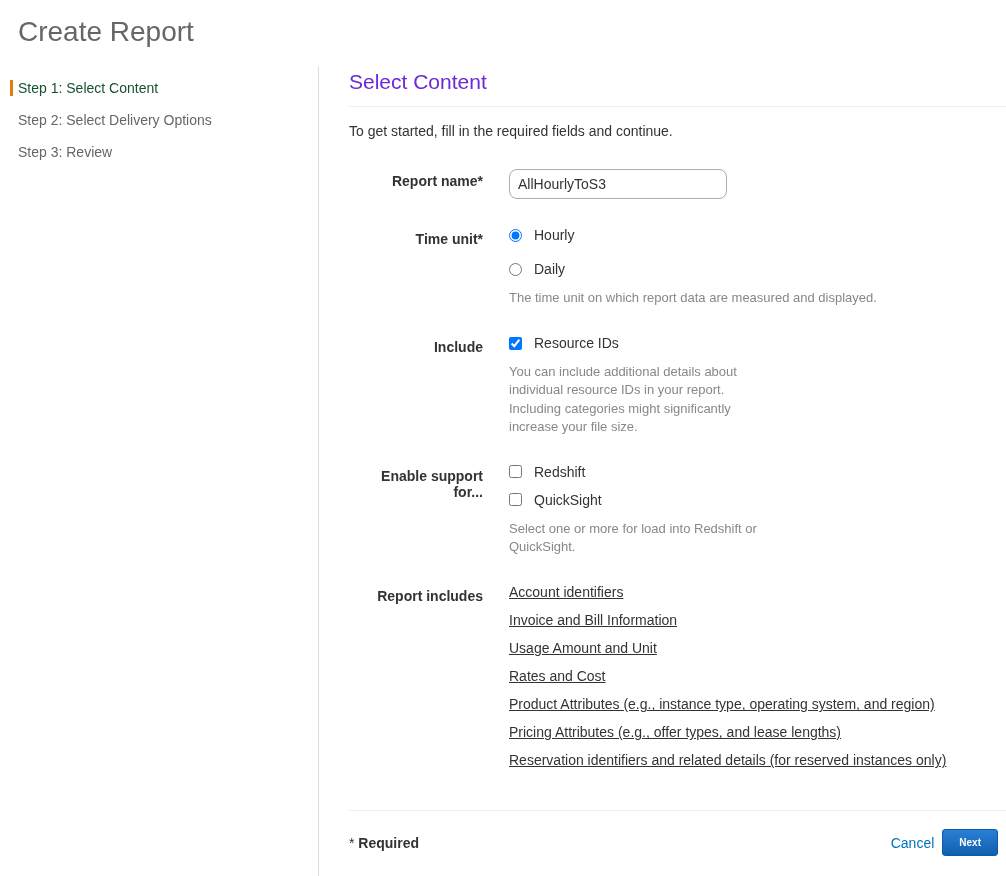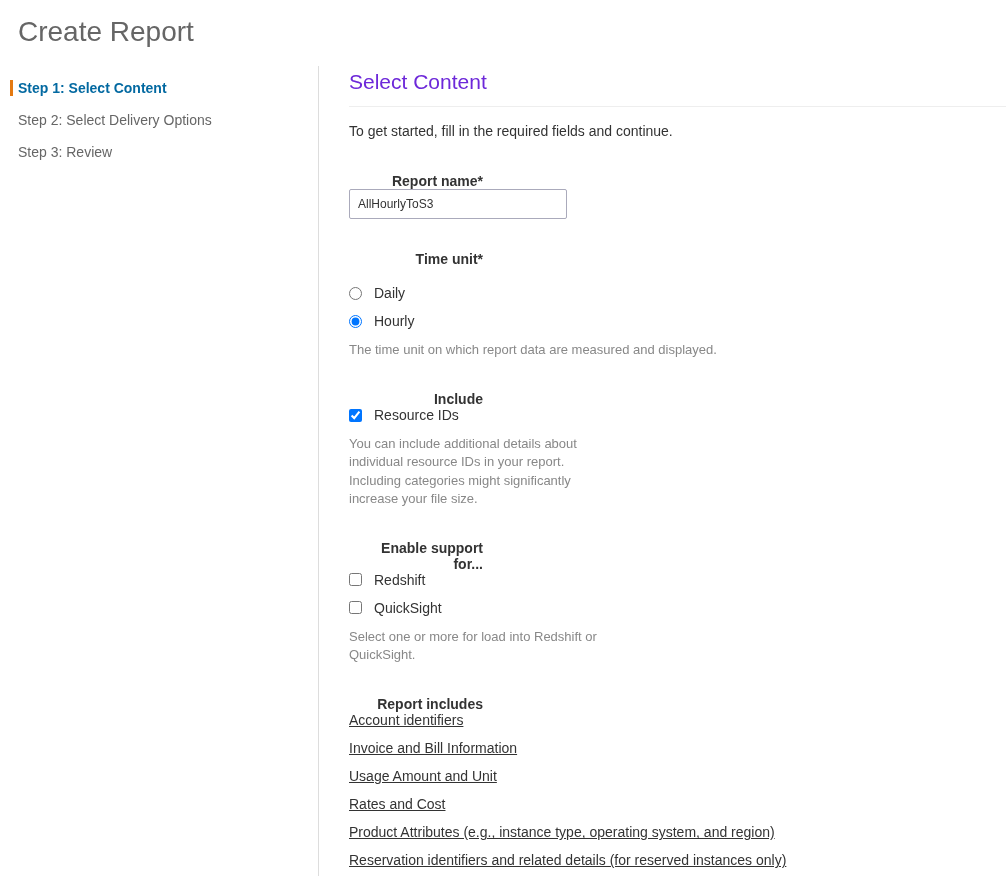--- a/index.html
+++ b/index.html
@@ -24,22 +24,22 @@
       flex-shrink: 0;
       padding-top: 6px;
     }
     .step-item {
       padding: 8px 18px 8px 18px;
       color: #666;
       cursor: pointer;
       position: relative;
     }
     .step-item.active {
-      color: #0369a1;
-      font-weight: 700;
+      color: #14532d;
+      font-weight: 400;
     }
     .step-item.active::before {
       content: "";
       position: absolute;
       left: 10px;
       top: 8px;
       bottom: 8px;
       width: 3px;
       background: #e47911;
     }
@@ -57,21 +57,20 @@
       margin-bottom: 16px;
     }
     .intro-text {
       color: #333;
       margin-bottom: 30px;
     }
     .form-row {
       display: flex;
       margin-bottom: 28px;
       align-items: flex-start;
-      flex-direction: column;
     }
     .form-label-col {
       width: 160px;
       flex-shrink: 0;
       text-align: right;
       padding-right: 26px;
       font-weight: 700;
       color: #333;
       padding-top: 4px;
     }
@@ -80,22 +79,22 @@
       max-width: 460px;
     }
     .form-control-col-wide {
       flex: 1;
     }
     .text-input {
       width: 218px;
       height: 30px;
       padding: 4px 8px;
       border: 1px solid #aab;
-      border-radius: 2px;
-      font-size: 12px;
+      border-radius: 8px;
+      font-size: 14px;
       color: #333;
       font-family: inherit;
     }
     .radio-row, .check-row {
       display: flex;
       align-items: center;
       margin-bottom: 12px;
     }
     .radio-row:last-of-type, .check-row:last-of-type {
       margin-bottom: 8px;
@@ -177,27 +176,27 @@
     <div class="form-row">
       <div class="form-label-col">Report name*</div>
       <div class="form-control-col">
         <input type="text" class="text-input" value="AllHourlyToS3" style="">
       </div>
     </div>
 
     <div class="form-row">
       <div class="form-label-col">Time unit*</div>
       <div class="form-control-col">
+        <div class="radio-row">
+          <input type="radio" name="timeunit" checked="" style="">
+          <span>Hourly</span>
+        </div>
         <div class="radio-row" style="margin-top:18px;">
           <input type="radio" name="timeunit" style="">
           <span>Daily</span>
-        </div>
-        <div class="radio-row">
-          <input type="radio" name="timeunit" checked="" style="">
-          <span>Hourly</span>
         </div>
         <div class="help-text">The time unit on which report data are measured and displayed.</div>
       </div>
     </div>
 
     <div class="form-row">
       <div class="form-label-col">Include</div>
       <div class="form-control-col" style="max-width:270px;">
         <div class="check-row">
           <input type="checkbox" checked="" style="">
@@ -223,20 +222,21 @@
     </div>
 
     <div class="form-row">
       <div class="form-label-col">Report includes</div>
       <div class="form-control-col-wide">
         <div class="list-item">Account identifiers</div>
         <div class="list-item">Invoice and Bill Information</div>
         <div class="list-item">Usage Amount and Unit</div>
         <div class="list-item">Rates and Cost</div>
         <div class="list-item">Product Attributes (e.g., instance type, operating system, and region)</div>
+        <div class="list-item">Pricing Attributes (e.g., offer types, and lease lengths)</div>
         <div class="list-item">Reservation identifiers and related details (for reserved instances only)</div>
       </div>
     </div>
 
     <hr class="footer-hr">
 
     <div class="form-footer">
       <div class="required-note">
         <span>* </span><span class="req-label">Required</span>
       </div>

